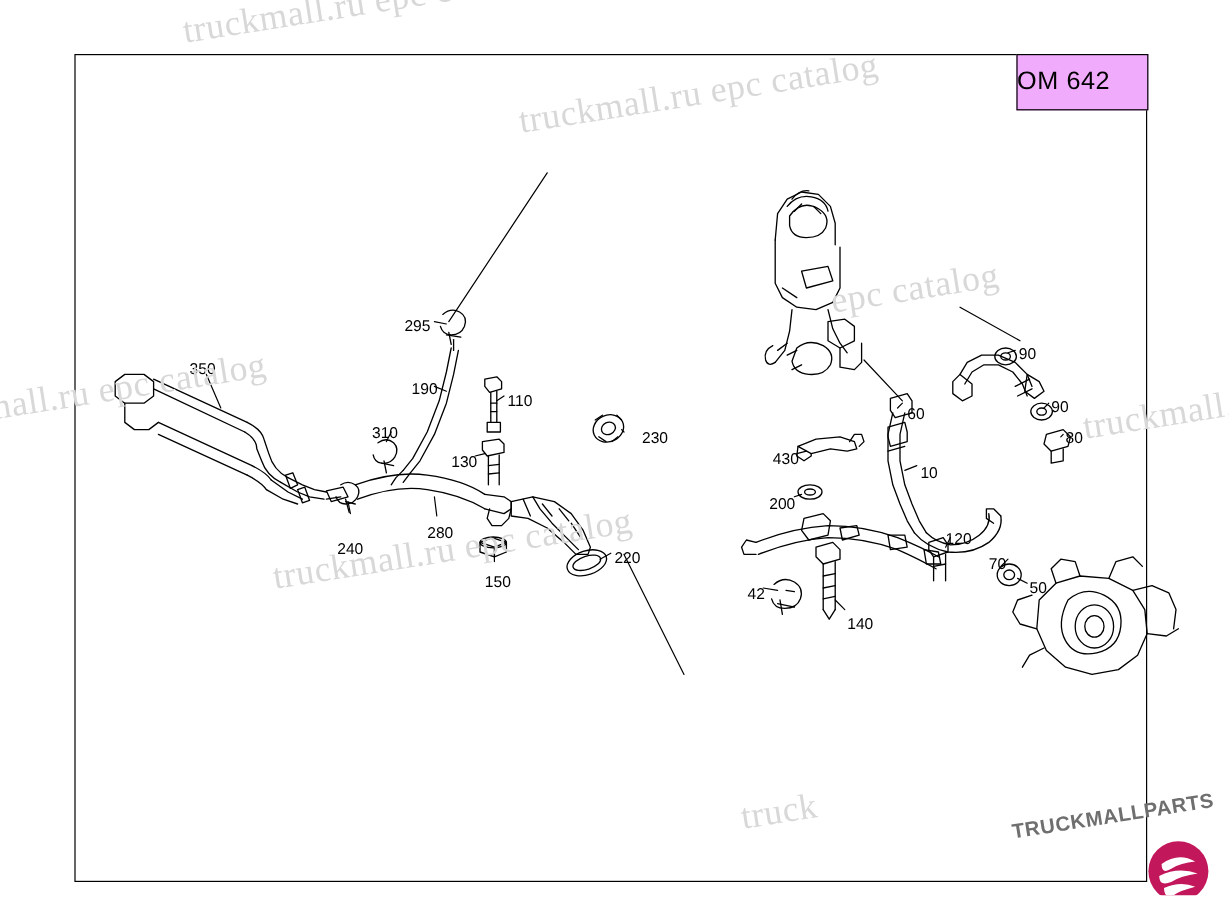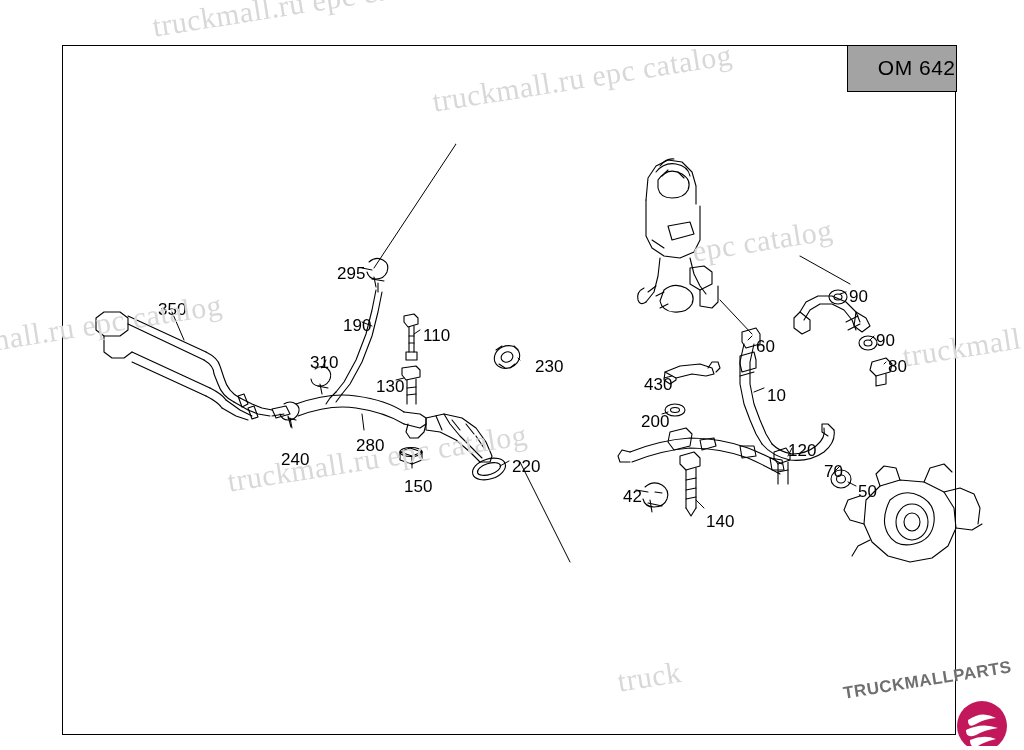--- a/index.html
+++ b/index.html
@@ -54,34 +54,34 @@
   #engine-code-box {
     position: absolute;
     right: -1.5px;
     top: -1.5px;
     width: 110px;
     height: 47px;
     border: 1.5px solid #000;
     box-sizing: border-box;
     display: flex;
     align-items: center;
-    justify-content: flex-end;
-    background: #a3a3a3;
+    justify-content: flex-start;
+    background: #f0abfc;
   }
   #engine-code-box span {
     font-family: "Liberation Sans", sans-serif;
     font-size: 21px;
     color: #000;
     letter-spacing: 0.5px;
   }
   
   .callout {
     position: absolute;
     font-family: "Liberation Sans", sans-serif;
-    font-size: 17px;
+    font-size: 13px;
     color: #000;
     z-index: 4;
     white-space: nowrap;
   }
   
   #drawing {
     position: absolute;
     left: 0; top: 0;
     width: 1024px;
     height: 750px;

